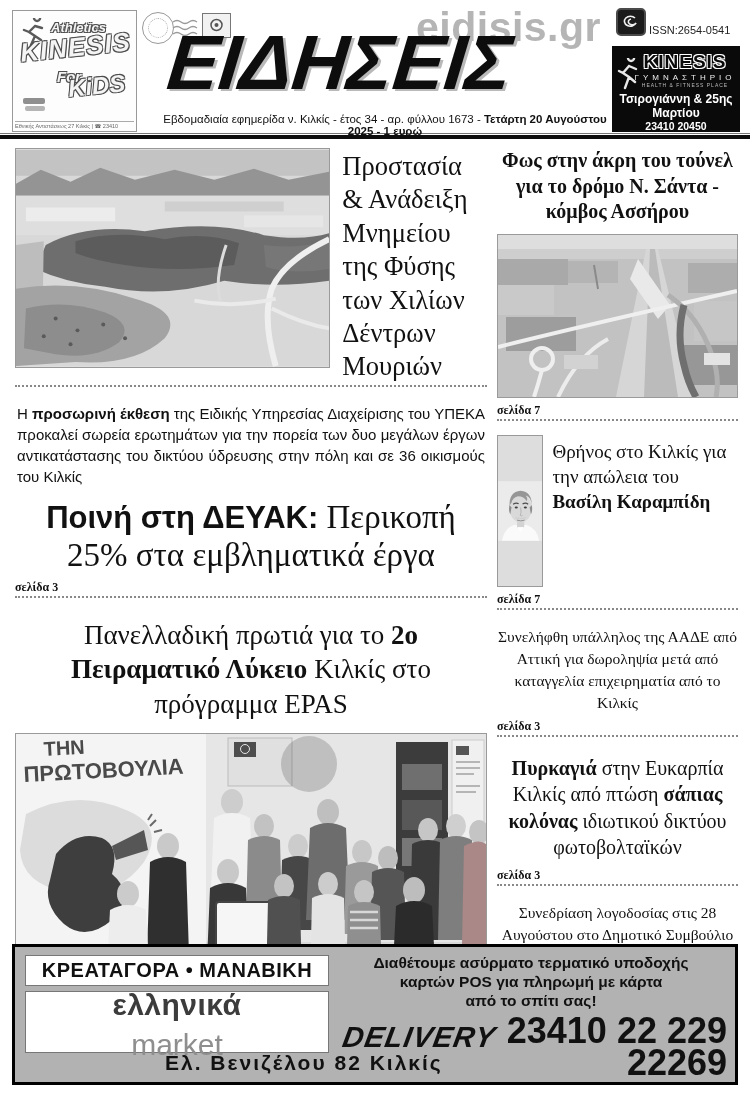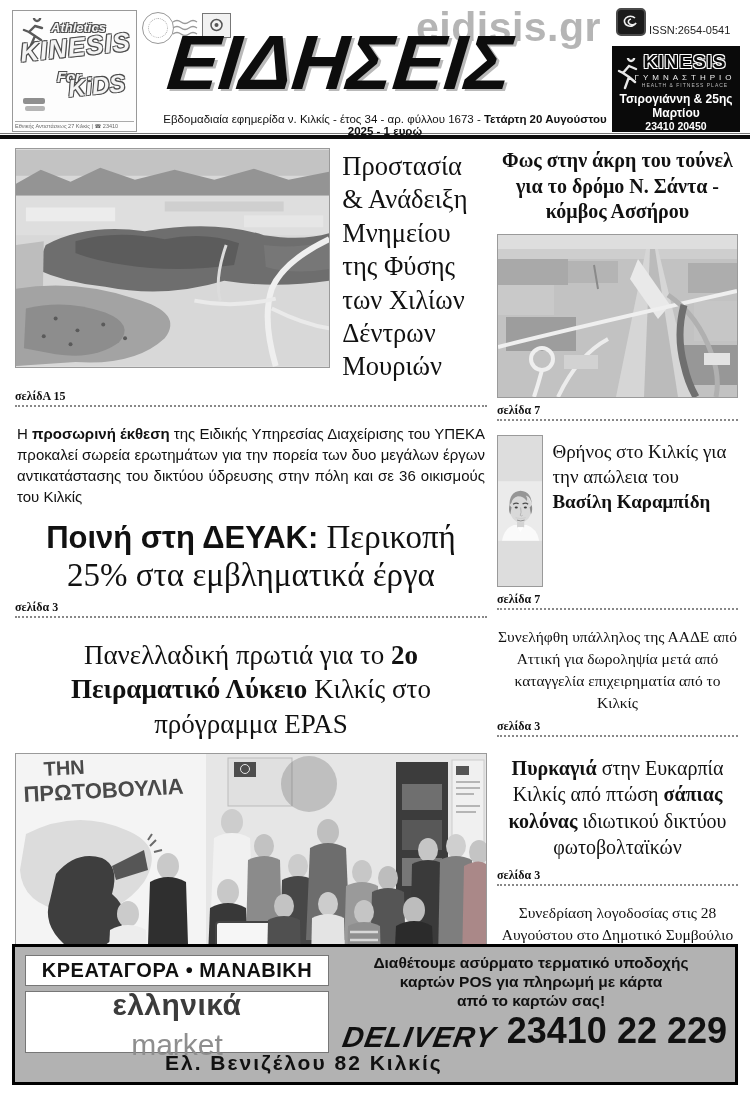--- a/index.html
+++ b/index.html
@@ -176,21 +176,20 @@
           <circle cx="55" cy="196" r="2" fill="#5a5a5a"></circle>
         <circle cx="110" cy="190" r="2" fill="#5a5a5a"></circle>
           <circle cx="28" cy="188" r="2" fill="#5a5a5a"></circle>
         <path d="M316 90 Q270 112 258 140 Q248 170 262 218" stroke="#efefef" stroke-width="6" fill="none"></path>
         <path d="M262 150 Q220 160 180 152" stroke="#eaeaea" stroke-width="4" fill="none"></path>
         <path d="M258 160 Q290 176 316 180" stroke="#eaeaea" stroke-width="4" fill="none"></path>
         <path d="M212 96 Q200 130 206 152" stroke="#dcdcdc" stroke-width="3" fill="none"></path>
       </svg>
       <h2>Προστασία &amp; Ανάδειξη Μνημείου της Φύσης των Χιλίων Δέντρων Μουριών</h2>
     </div>
-    <div class="page-label">σελίδΑ 15</div>
     <div class="dotline"></div>
 
     <p class="intro"><span>Η </span><b>προσωρινή έκθεση</b><span> της Ειδικής Υπηρεσίας Διαχείρισης του ΥΠΕΚΑ προκαλεί σωρεία ερωτημάτων για την πορεία των δυο μεγάλων έργων αντικατάστασης του δικτύου ύδρευσης στην πόλη και σε 36 οικισμούς του Κιλκίς</span></p>
     <h2 class="deyak-h"><span class="lead">Ποινή στη ΔΕΥΑΚ:</span><span> Περικοπή 25% στα εμβληματικά έργα</span></h2>
     <div class="page-label">σελίδα 3</div>
     <div class="dotline"></div>
 
     <h2 class="epas-h"><span>Πανελλαδική πρωτιά για το </span><b>2ο Πειραματικό Λύκειο</b><span> Κιλκίς στο πρόγραμμα EPAS</span></h2>
     <svg class="photo" width="470" height="252" viewBox="0 0 470 252">
       <rect width="470" height="252" fill="#e6e6e6"></rect>
@@ -328,19 +327,20 @@
     <div class="box2">
       <svg width="34" height="40" viewBox="0 0 34 40">
         <path d="M28 6 Q10 2 8 14 Q7 22 20 22 Q6 22 5 30 Q5 40 26 36 Q14 36 14 30 Q15 25 24 25 Q12 24 13 16 Q14 9 28 10 Z" fill="#5a5a5a"></path>
         <path d="M26 8 Q14 6 13 14 Q13 20 22 21 Q10 22 10 29 Q11 35 24 34" fill="none" stroke="#9e9e9e" stroke-width="2"></path>
       </svg>
       <span class="brandd">ελληνικά</span>
       <span class="brandl">market</span>
     </div>
     <div class="posl p1">Διαθέτουμε ασύρματο τερματικό υποδοχής</div>
     <div class="posl p2">καρτών POS για πληρωμή με κάρτα</div>
-    <div class="posl p3">από το καρτών σας!</div>
+    <div class="posl p3">από το σπίτι σας!</div>
     <div class="delivery">DELIVERY</div>
     <div class="phone1">23410 22 229</div>
+    <div class="phone2">22269</div>
     <div class="addr">Ελ. Βενιζέλου 82 Κιλκίς</div>
   </div>
 
 </div>
 
 </body></html>

